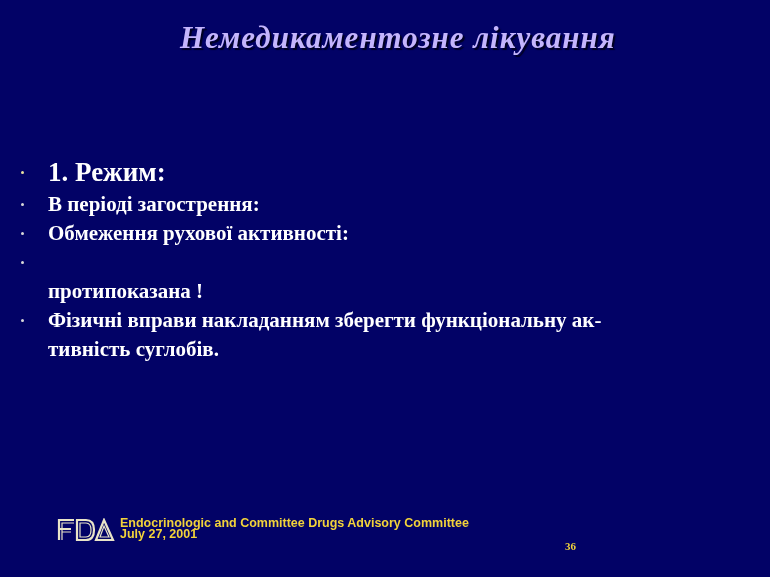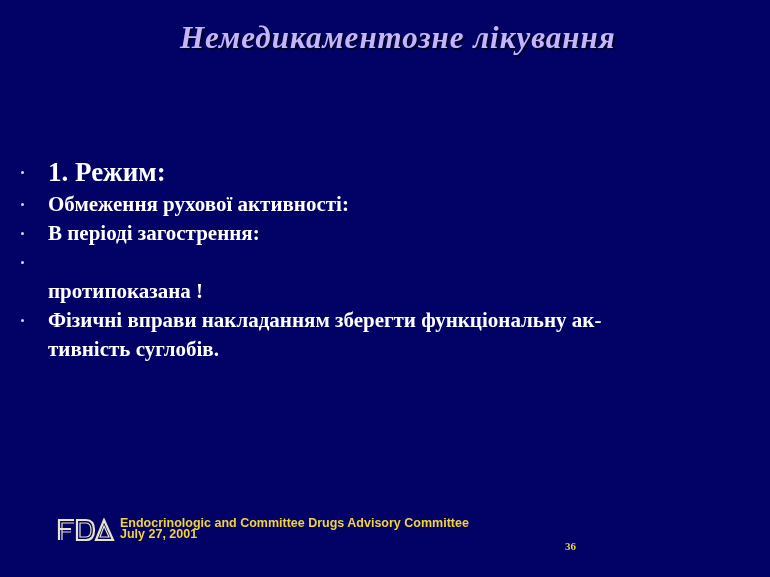--- a/index.html
+++ b/index.html
@@ -51,25 +51,25 @@
 
 <div class="title">Немедикаментозне лікування</div>
 
 <ul class="bullets">
   <li class="item-0">
     <span class="bullet-dot"></span>
     <span>1. Режим:</span>
   </li>
   <li class="item-n">
     <span class="bullet-dot"></span>
-    <span>Обмеження рухової активності:</span>
+    <span>В періоді загострення:</span>
   </li>
   <li class="item-n">
     <span class="bullet-dot"></span>
-    <span>В періоді загострення:</span>
+    <span>Обмеження рухової активності:</span>
   </li>
   <li class="item-n">
     <span class="bullet-dot"></span>
     <br>
     <span>протипоказана !</span>
   </li>
   <li class="item-n">
     <span class="bullet-dot"></span>
     <span>Фізичні вправи накладанням зберегти функціональну ак-</span><br>
     <span>тивність суглобів.</span>

